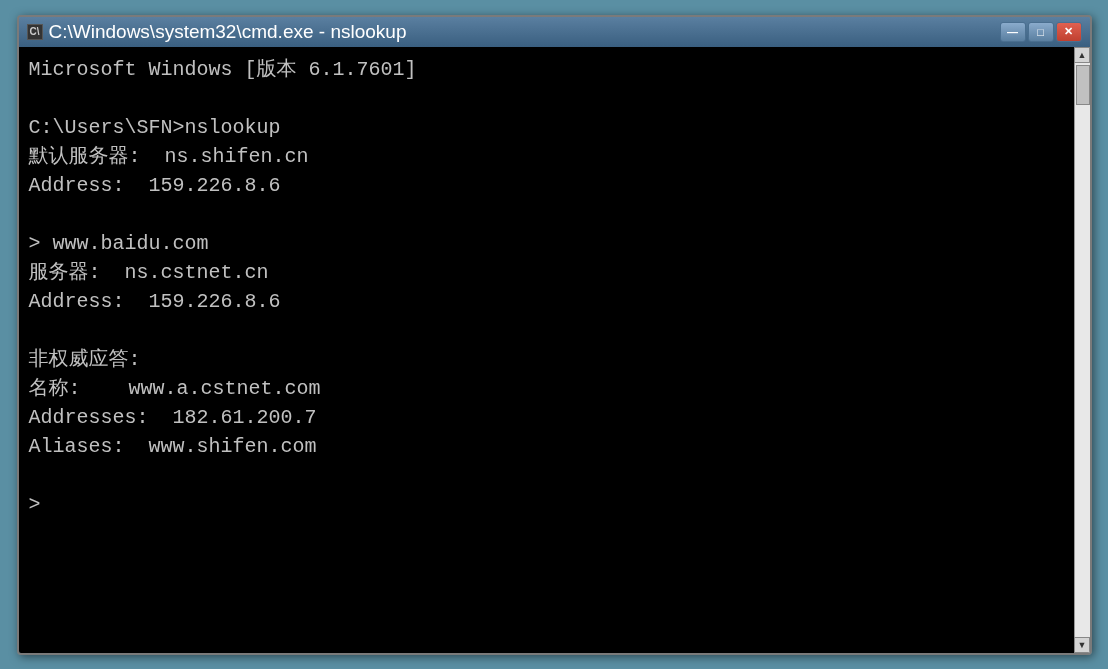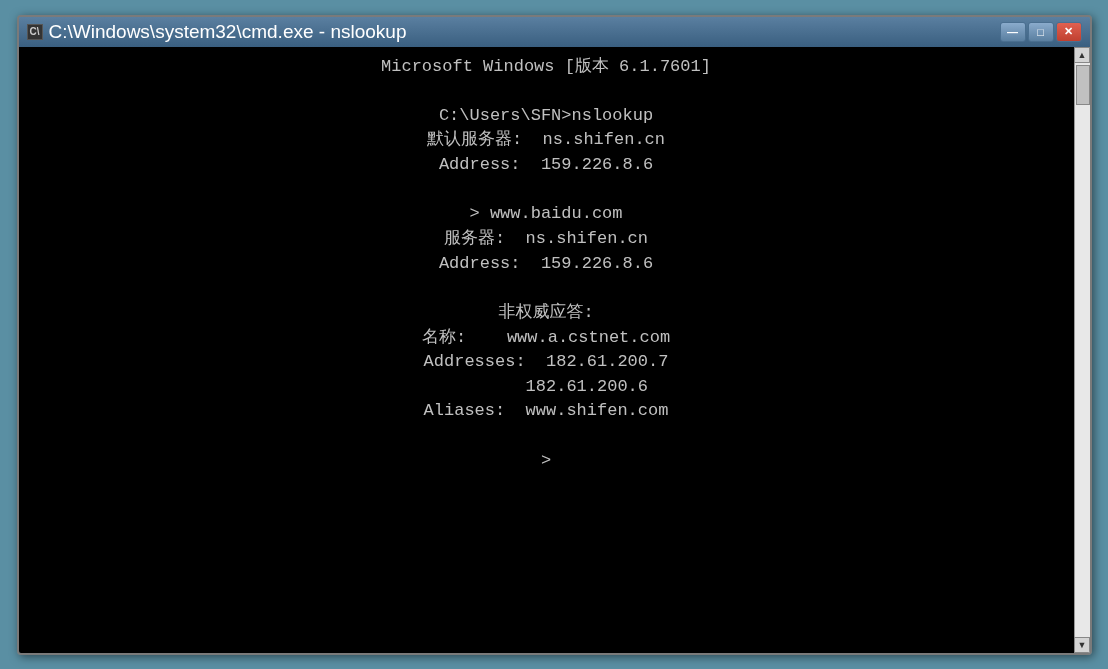--- a/index.html
+++ b/index.html
@@ -92,24 +92,23 @@
       background: #000000;
       display: flex;
       overflow: hidden;
     }
 
     .terminal-content {
       flex: 1;
       padding: 8px 10px;
       color: #c0c0c0;
       font-family: 'Courier New', Lucida Console, monospace;
-      font-size: 17px;
+      font-size: 20px;
       line-height: 1.45;
       overflow: hidden;
-      text-align: center;
     }
 
     .line {
       white-space: pre;
       display: block;
     }
 
     .scrollbar {
       width: 16px;
       background: #c0c0c0;
@@ -167,27 +166,26 @@
   </div>
   <div class="terminal-body">
     <div class="terminal-content">
     <span class="line">Microsoft Windows [版本 6.1.7601]</span>
         <span class="line">&nbsp;</span>
         <span class="line">C:\Users\SFN&gt;nslookup</span>
         <span class="line">默认服务器:  ns.shifen.cn</span>
         <span class="line">Address:  159.226.8.6</span>
         <span class="line">&nbsp;</span>
         <span class="line">&gt; www.baidu.com</span>
-        <span class="line">服务器:  ns.shifen.cn</span>
+        <span class="line">服务器:  ns.cstnet.cn</span>
         <span class="line">Address:  159.226.8.6</span>
         <span class="line">&nbsp;</span>
         <span class="line">非权威应答:</span>
         <span class="line">名称:    www.a.cstnet.com</span>
         <span class="line">Addresses:  182.61.200.7</span>
-        <span class="line">        182.61.200.6</span>
         <span class="line">Aliases:  www.shifen.com</span>
         <span class="line">&nbsp;</span>
         <span class="line">&gt;</span>
       </div>
     <div class="scrollbar">
       <div class="scroll-btn">▲</div>
       <div class="scroll-track">
         <div class="scroll-thumb"></div>
       </div>
       <div class="scroll-btn">▼</div>

